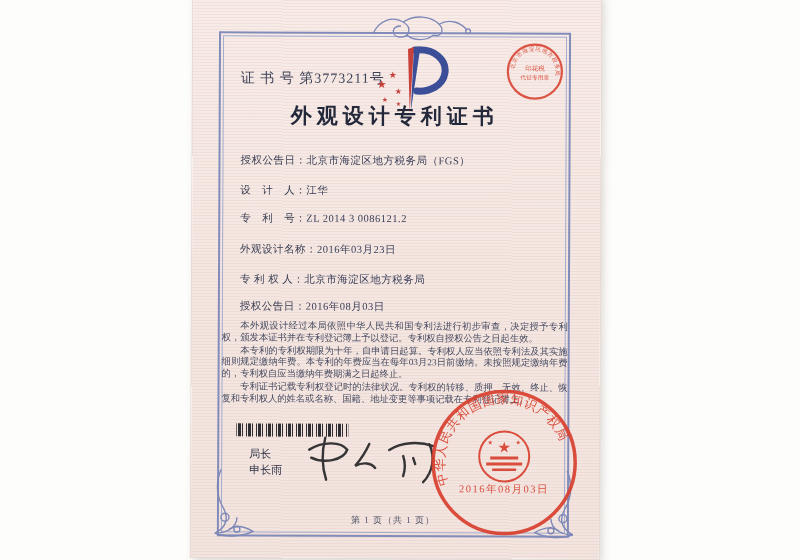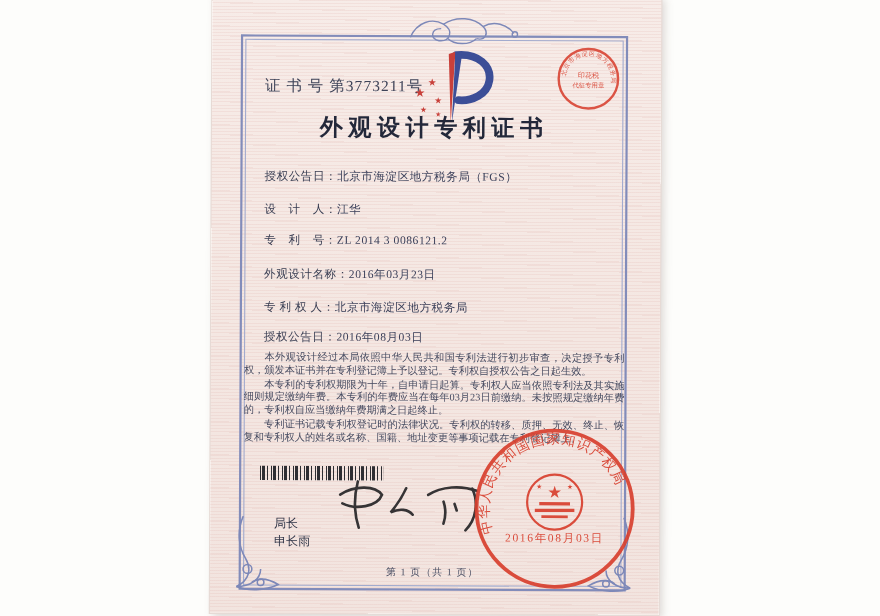--- a/index.html
+++ b/index.html
@@ -21,21 +21,21 @@
          font-size:21px;font-weight:bold;color:#23283a;letter-spacing:5px;}
   .field{position:absolute;left:48px;right:40px;font-size:10.5px;color:#3b405a;
          white-space:nowrap;letter-spacing:.5px;}
   .field .lab{color:#383d52;}
   .body-text{position:absolute;left:30px;width:346px;top:327px;font-size:9.3px;
              line-height:11.8px;color:#454a60;text-align:justify;}
   .body-text p{margin:0 0 1px 0;text-indent:2em;}
   .barcode{position:absolute;left:45px;top:430px;width:112px;height:13px;
            background:repeating-linear-gradient(90deg,#2e2e33 0 1px,transparent 1px 2px,
              #2e2e33 2px 5px,transparent 5px 6px,#2e2e33 6px 7px,transparent 7px 10px);}
-  .director{position:absolute;left:58px;top:475px;font-size:11px;color:#2f3447;line-height:16px;}
+  .director{position:absolute;left:58px;top:452px;font-size:11px;color:#2f3447;line-height:16px;}
   .signature{position:absolute;left:104px;top:434px;width:150px;height:62px;}
   .seal{position:absolute;}
   .seal-office{left:237px;top:392px;width:152px;height:152px;opacity:.92;}
   .seal-tax{left:311px;top:46px;width:62px;height:62px;opacity:.88;}
   .footer{position:absolute;left:26px;right:30px;top:520px;text-align:center;
           font-size:9px;color:#4a4f64;letter-spacing:1px;}
   svg{display:block;}
 </style>
 </head>
 <body>

